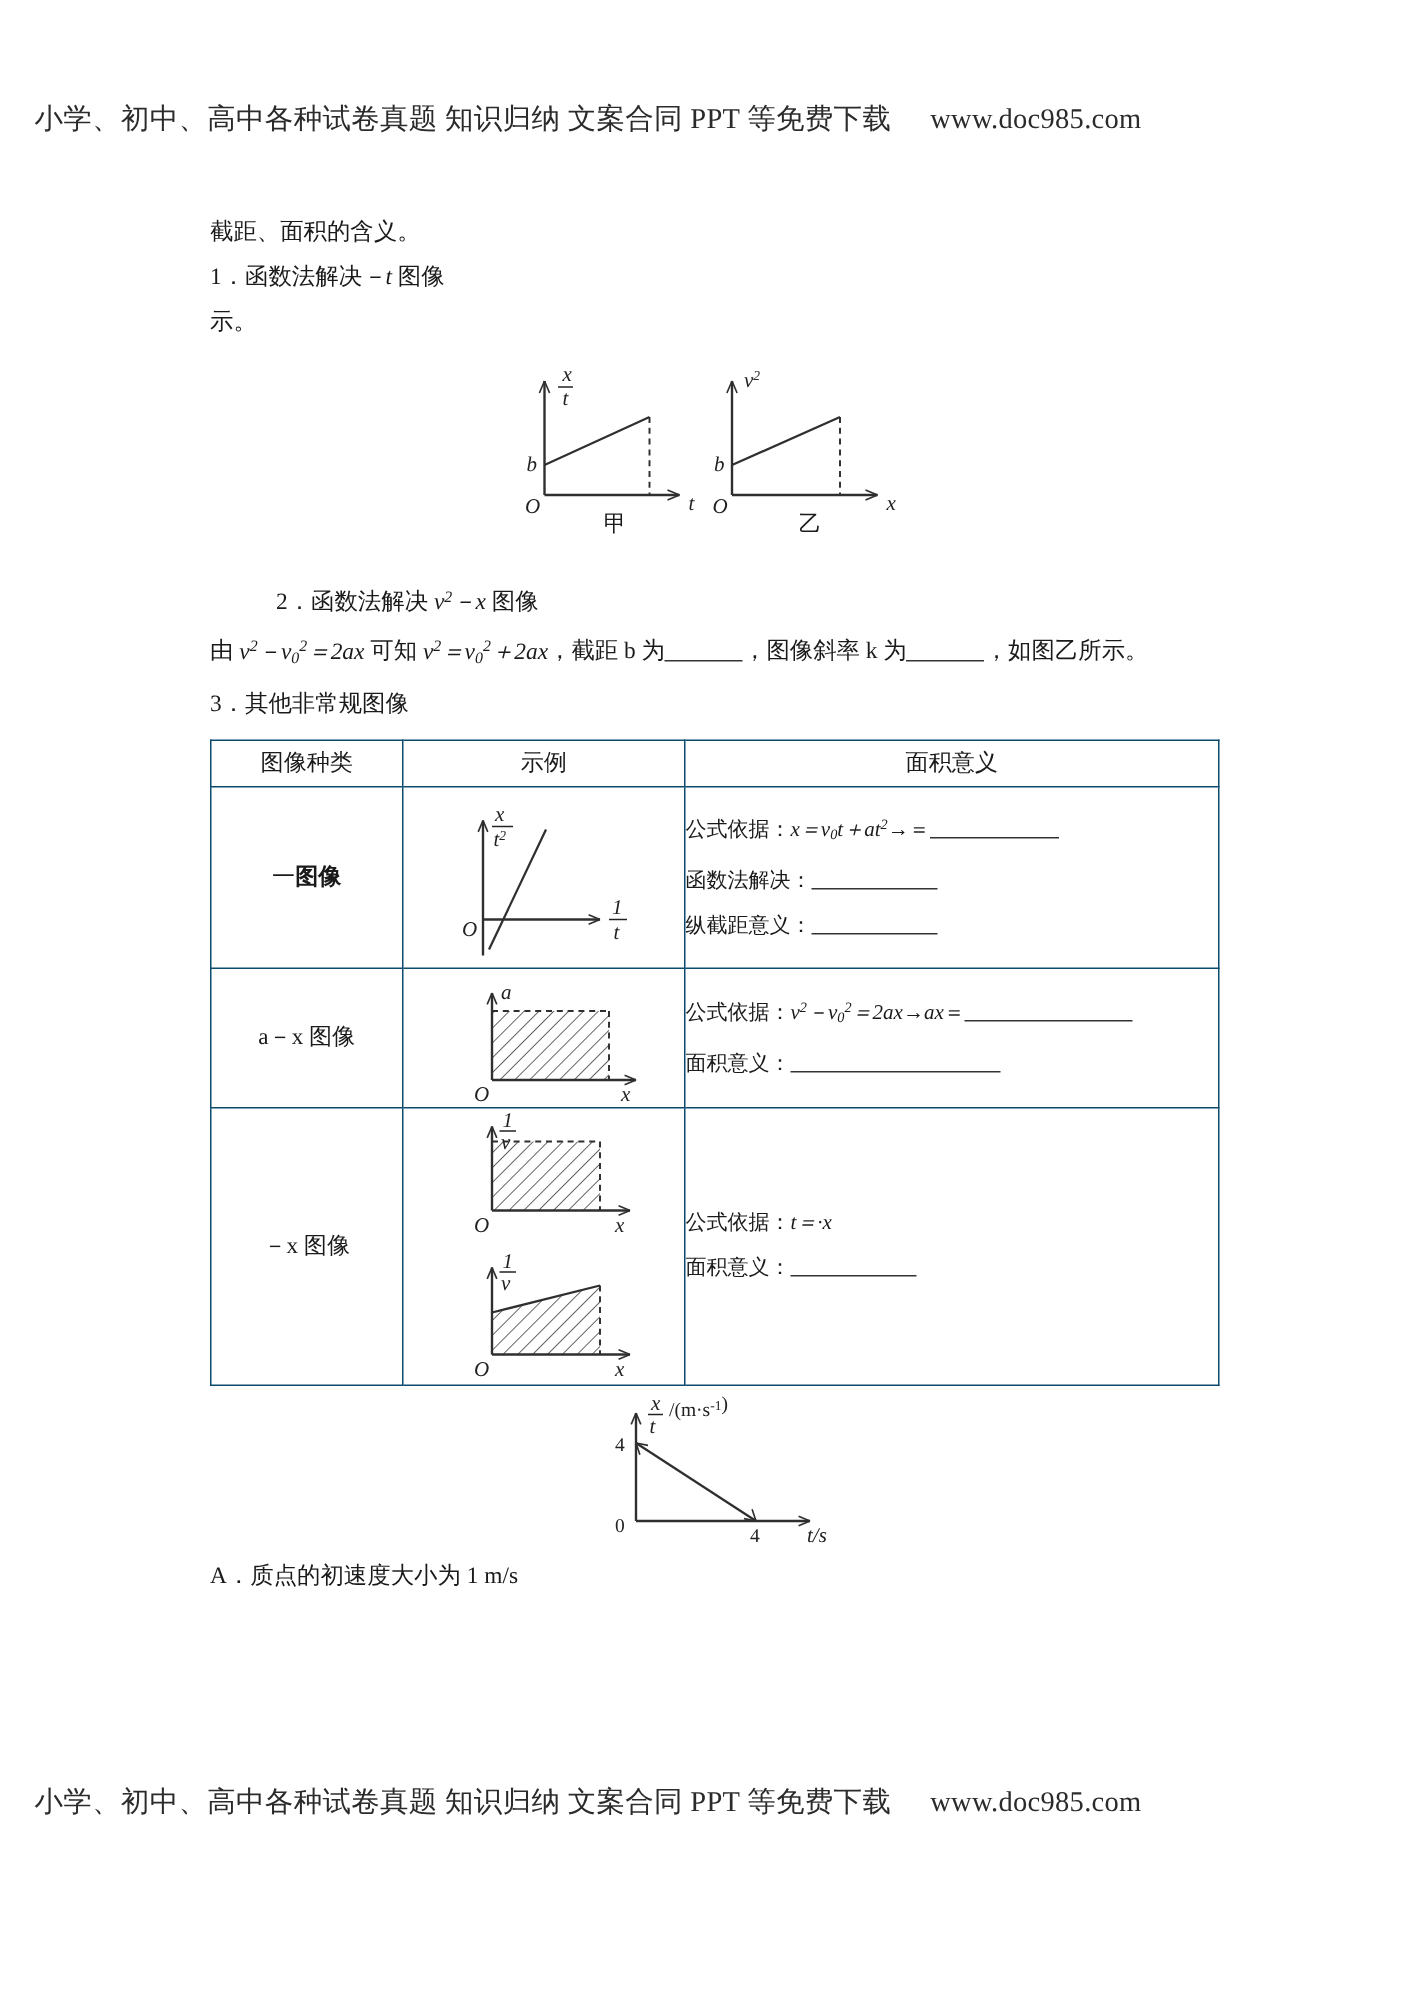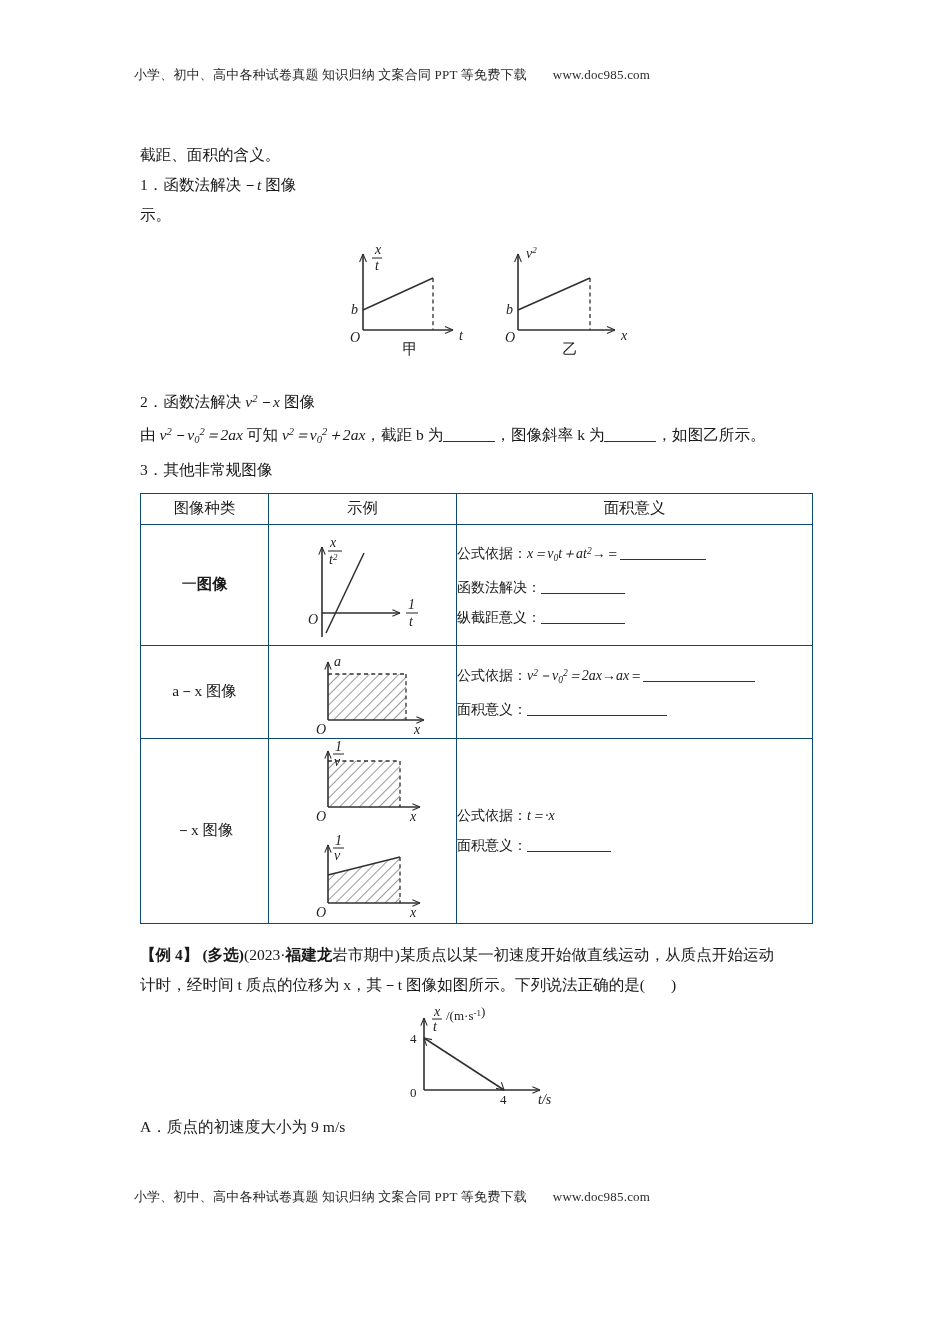--- a/index.html
+++ b/index.html
@@ -19,21 +19,21 @@
     position: absolute;
     left: 0; top: 0;
     width: 950px;
     height: 1344px;
   }
   .wm {
     position: absolute;
     left: 0;
     width: 784px;
     text-align: center;
-    font-size: 13px;
+    font-size: 19px;
     letter-spacing: 0.2px;
     color: #2b2b2b;
     white-space: nowrap;
   }
   .wm .site {
     margin-left: 26px;
     font-family: "Liberation Serif", serif;
   }
   .wm-top { top: 66px; }
   .wm-bot { top: 1188px; }
@@ -157,38 +157,38 @@
             <tspan x="40" y="16">x</tspan>
           </text>
           <line x1="37" y1="20" x2="47" y2="20" stroke="#222" stroke-width="1"></line>
           <text class="lbl" x="40" y="32">t</text>
           <text class="lbl" x="16" y="76">b</text>
           <text class="lbl" x="15" y="104">O</text>
           <text class="lbl" x="124" y="102">t</text>
         </svg>
         <div class="capt">甲</div>
       </div>
-      <div style="position:absolute; left:350px; top:0;">
+      <div style="position:absolute; left:320px; top:0;">
         <svg width="160" height="100" viewBox="0 0 160 100">
           <path class="axis" d="M28,92 L125,92"></path>
           <path class="axis" d="M28,92 L28,16"></path>
           <path class="axis" d="M28,16 l-3.4,8 M28,16 l3.4,8" style="stroke-width:1.1;"></path>
           <path class="axis" d="M125,92 l-8,-3.4 M125,92 l-8,3.4" style="stroke-width:1.1;"></path>
           <path class="lineplot" d="M28,72 L100,40"></path>
           <path class="dash" d="M100,40 L100,92"></path>
           <text class="lbl" x="36" y="20">v<tspan font-size="9" dy="-5">2</tspan></text>
           <text class="lbl" x="16" y="76">b</text>
           <text class="lbl" x="15" y="104">O</text>
           <text class="lbl" x="131" y="102">x</text>
         </svg>
         <div class="capt">乙</div>
       </div>
     </div>
 
-    <p class="ln" style="margin-top:16px;">
+    <p class="ln" style="margin-top:16px;margin-left:44px;">
       <span>2</span><span>．函数法解决 </span><i class="mv">v<sup>2</sup>－x</i><span> 图像</span>
     </p>
 
     <p class="ln">
       <span>由 </span><i class="mv">v<sup>2</sup>－v<sub>0</sub><sup>2</sup>＝2ax</i><span> 可知 </span><i class="mv">v<sup>2</sup>＝v<sub>0</sub><sup>2</sup>＋2ax</i><span>，截距 b 为</span><span class="blank b3"></span><span>，图像斜率 k 为</span><span class="blank b3"></span><span>，如图乙所示。</span>
     </p>
 
     <p class="ln">
       <span>3</span><span>．其他非常规图像</span>
     </p>
@@ -321,29 +321,20 @@
               <span>公式依据：</span><i class="mv">t＝·x</i>
             </div>
             <div>
               <span>面积意义：</span><span class="blank" style="width:84px;"></span>
             </div>
           </td>
         </tr>
       </tbody>
     </table>
 
-    <div class="ex">
-      <p class="ln wrapok" style="margin:0;">
-        <span class="exhead">【例 4】</span>
-        <span class="bold">(多选)</span><span>(2023·</span><span class="bold">福建龙</span><span>岩市期中)</span><span>某质点以某一初速度开始做直线运动，从质点开始运动</span>
-      </p>
-      <p class="ln wrapok" style="margin:0;">
-        <span>计时，经时间 t 质点的位移为 x，其－t 图像如图所示。下列说法正确的是(</span><span class="blank" style="width:26px;border:none;"></span><span>)</span>
-      </p>
-    </div>
 
     <div style="position:relative; height:104px; margin-top:4px;">
       <div style="position:absolute; left:248px; top:0;">
         <svg width="230" height="104" viewBox="0 0 230 104">
           <path class="axis" d="M36,86 L152,86"></path>
           <path class="axis" d="M36,86 L36,14"></path>
           <path class="axis" d="M36,14 l-3.2,7.6 M36,14 l3.2,7.6" style="stroke-width:1.1;"></path>
           <path class="axis" d="M152,86 l-7.6,-3.2 M152,86 l-7.6,3.2" style="stroke-width:1.1;"></path>
           <path class="lineplot" d="M36,34 L116,86"></path>
           <path d="M36,34 l8,1.6 M36,34 l2.6,7.8" class="axis" style="stroke-width:1.1;"></path>
@@ -353,20 +344,20 @@
           <text class="lbl" x="45" y="27">t</text>
           <text class="lbl-u" x="58" y="16">/(m·s<tspan font-size="9" dy="-4">-1</tspan>)</text>
           <text class="lbl-u" x="22" y="39">4</text>
           <text class="lbl-u" x="22" y="93">0</text>
           <text class="lbl-u" x="112" y="100">4</text>
           <text class="lbl" x="150" y="100">t/s</text>
         </svg>
       </div>
     </div>
 
-    <p class="optline">A．质点的初速度大小为 9 m/s</p>
+    <p class="optline">A．质点的初速度大小为 1 m/s</p>
   </div>
 
   <div class="wm wm-bot">
     <span>小学、初中、高中各种试卷真题  知识归纳  文案合同  PPT 等免费下载</span><span class="site">www.doc985.com</span>
   </div>
 
 </div>
 
 </body></html>

